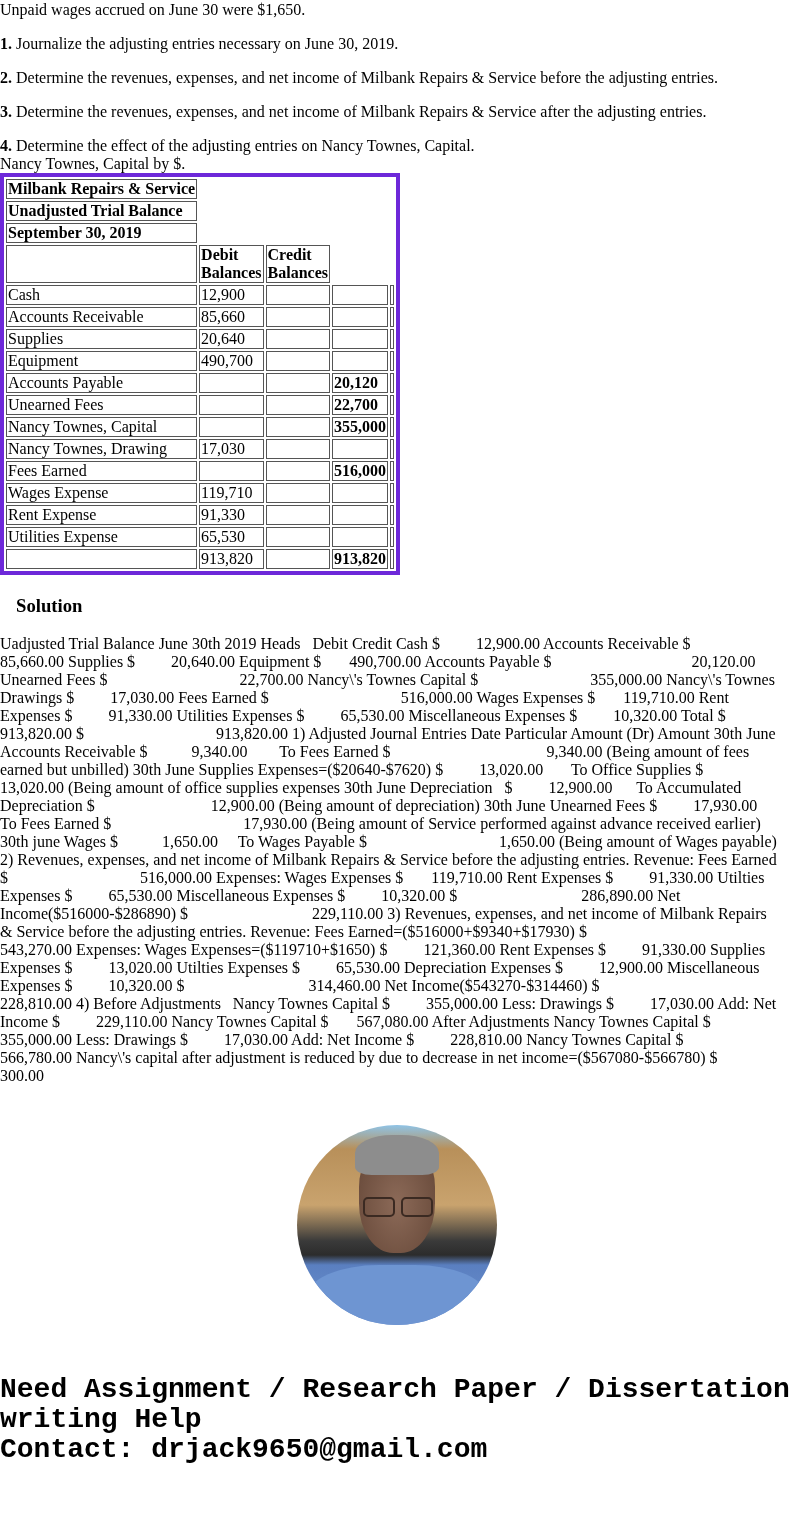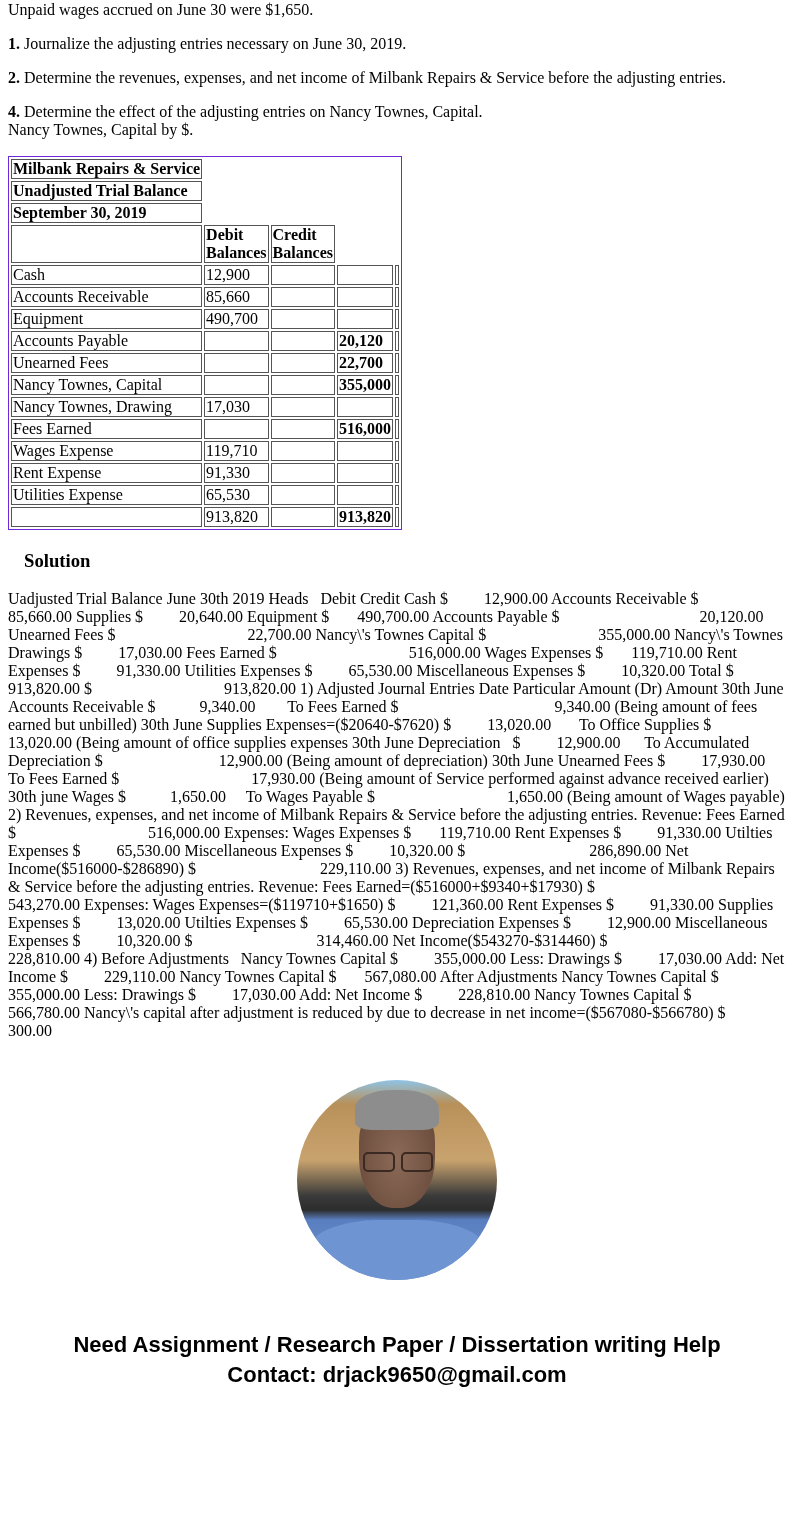--- a/index.html
+++ b/index.html
@@ -4,29 +4,28 @@
 <style>
   html, body { margin: 0; padding: 0; background: #ffffff; }
   body {
     width: 794px;
     min-height: 1523px;
     font-family: "Liberation Serif", "DejaVu Serif", serif;
     font-size: 16px;
     color: #000;
     line-height: 18px;
   }
-  .page { padding: 0 8px; position: relative; }
+  .page { padding: 0 0; position: relative; }
   p { margin: 0; }
   .q-line { margin-top: 16px; }
   .q-first { margin-top: 1px; }
   .q-num { font-weight: bold; }
 
   table.tb {
-    margin-top: 17px;
-    border: 1px solid #6d28d9;
+    border: 4px solid #6d28d9;
     border-collapse: separate;
     border-spacing: 2px;
   }
   table.tb td {
     border: 1px solid #555;
     padding: 0 1px;
     height: 18px;
     vertical-align: top;
     white-space: nowrap;
   }
@@ -73,36 +72,37 @@
   }
   .avatar .glasses-l { left: 66px; }
   .avatar .glasses-r { left: 104px; }
   .avatar .shirt {
     position: absolute; left: 10px; top: 140px; width: 180px; height: 80px;
     background: #6e95d2; border-radius: 40% 40% 0 0;
   }
 
   .promo {
     margin-top: 50px;
-    text-align: center;
-    font-family: Liberation Sans, sans-serif;
+    text-align: left;
+    font-family: Liberation Mono, monospace;
     font-weight: bold;
-    font-size: 22px;
+    font-size: 28px;
     line-height: 30px;
   }
 </style>
 </head>
 <body>
 
 <div class="page">
 
   <p class="q-first">Unpaid wages accrued on June 30 were $1,650.</p>
 
   <p class="q-line"><span class="q-num">1.</span><span> Journalize the adjusting entries necessary on June 30, 2019.</span></p>
   <p class="q-line"><span class="q-num">2.</span><span> Determine the revenues, expenses, and net income of Milbank Repairs &amp; Service before the adjusting entries.</span></p>
+  <p class="q-line"><span class="q-num">3.</span><span> Determine the revenues, expenses, and net income of Milbank Repairs &amp; Service after the adjusting entries.</span></p>
   <p class="q-line"><span class="q-num">4.</span><span> Determine the effect of the adjusting entries on Nancy Townes, Capital.</span></p>
   <p>Nancy Townes, Capital by $.</p>
 
   <table class="tb">
     <tbody>
         <tr>
       <td class="bold acct">Milbank Repairs &amp; Service</td>
       <td class="empty-outer" colspan="4"></td>
     </tr>
     <tr>
@@ -122,20 +122,27 @@
     <tr>
           <td class="acct">Cash</td>
           <td class="deb">12,900</td>
           <td class="cred"></td>
           <td class="x3"></td>
           <td class="x4"></td>
         </tr>
     <tr>
           <td class="acct">Accounts Receivable</td>
           <td class="deb">85,660</td>
+          <td class="cred"></td>
+          <td class="x3"></td>
+          <td class="x4"></td>
+        </tr>
+    <tr>
+          <td class="acct">Supplies</td>
+          <td class="deb">20,640</td>
           <td class="cred"></td>
           <td class="x3"></td>
           <td class="x4"></td>
         </tr>
     <tr>
           <td class="acct">Equipment</td>
           <td class="deb">490,700</td>
           <td class="cred"></td>
           <td class="x3"></td>
           <td class="x4"></td>

